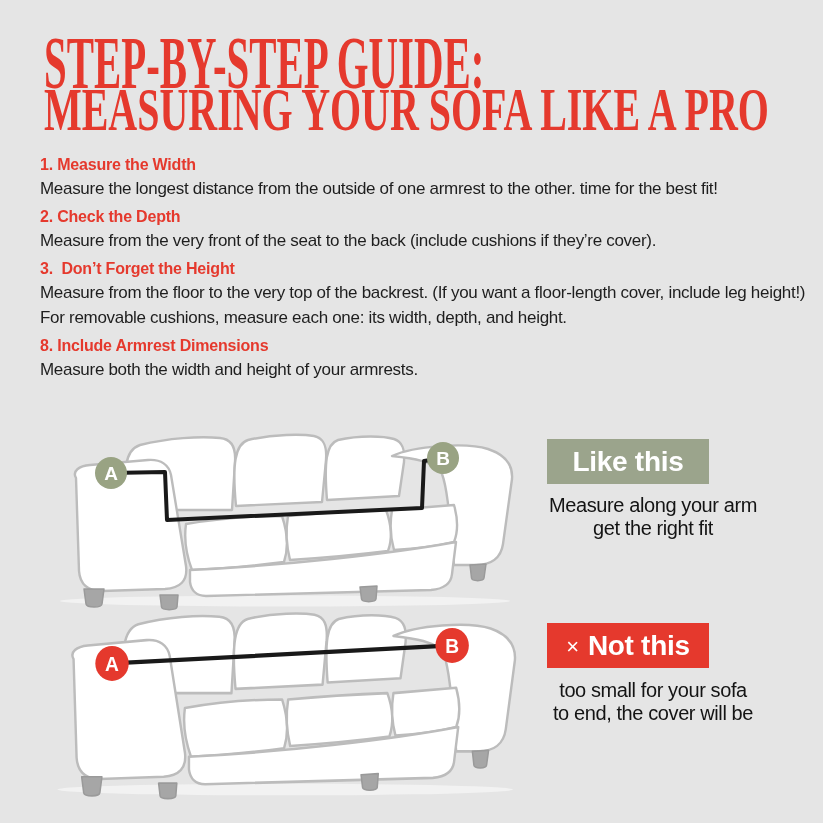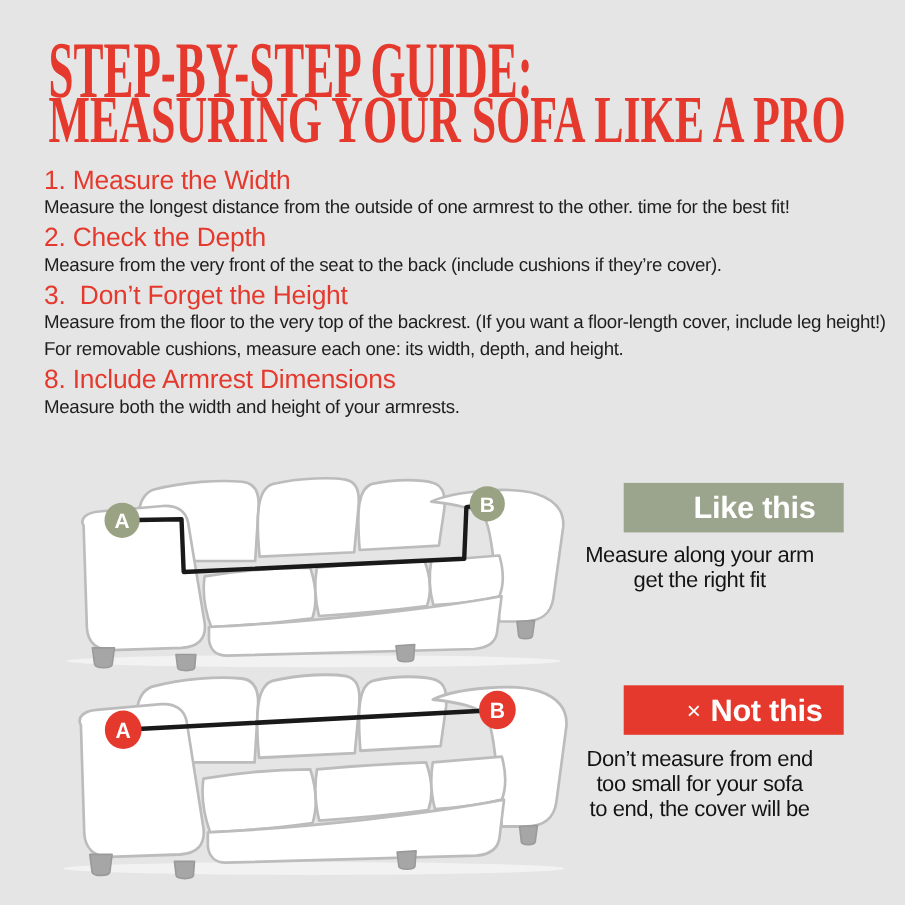--- a/index.html
+++ b/index.html
@@ -20,38 +20,38 @@
     position:absolute;left:44px;color:var(--red);
     font-family:"Liberation Serif",serif;font-weight:700;line-height:1;
     transform-origin:left top;white-space:nowrap;
   }
   .title-line.l1{top:27px;font-size:73px;transform:scaleX(0.56);}
   .title-line.l2{top:79px;font-size:61px;transform:scaleX(0.655);}
   
   .steps{position:absolute;left:40px;top:152px;width:770px;}
   .step{margin-bottom:6px;}
   .step-heading{
-    color:var(--red);font-weight:400;font-size:24px;line-height:25px;
+    color:var(--red);font-weight:700;font-size:16px;line-height:25px;
     margin-bottom:2px;letter-spacing:-0.2px;white-space:nowrap;
   }
   .step-body{
     color:var(--ink);font-size:17px;line-height:19px;
     letter-spacing:-0.3px;white-space:nowrap;
   }
   
   .badge{
-    position:absolute;left:567px;width:162px;height:45px;
+    position:absolute;left:547px;width:162px;height:45px;
     display:flex;align-items:center;justify-content:center;gap:9px;
-    color:#ffffff;font-weight:700;font-size:28px;letter-spacing:-0.3px;padding-left:38px;
+    color:#ffffff;font-weight:700;font-size:28px;letter-spacing:-0.3px;
   }
   .badge.good{top:439px;background:var(--sage);}
   .badge.bad{top:623px;background:var(--red);}
   .badge .x-glyph{font-weight:400;font-size:22px;line-height:1;position:relative;top:1px;}
   .example-desc{
-    position:absolute;left:505px;width:262px;text-align:center;
+    position:absolute;left:522px;width:262px;text-align:center;
     font-size:20px;line-height:23px;letter-spacing:-0.4px;color:#141414;
   }
   .example-desc.good{top:494px;}
   .example-desc.bad{top:679px;}
   
   svg{overflow:visible;display:block;}
   .sofa-svg{position:absolute;}
   .sofa-svg.top{left:30px;top:424px;width:490px;height:185px;}
   .sofa-svg.bottom{left:27px;top:602px;width:496px;height:196px;}
   .measure-line{fill:none;stroke:#191919;stroke-width:4;stroke-linejoin:round;stroke-linecap:round;}
@@ -152,18 +152,17 @@
   <div class="example-desc good">
     <div>Measure along your arm</div>
     <div>get the right fit</div>
   </div>
 
   <div class="badge bad">
     <span class="x-glyph">×</span>
     <span>Not this</span>
   </div>
   <div class="example-desc bad">
-    <div>Don’t measure from end</div>
     <div>too small for your sofa</div>
     <div>to end, the cover will be</div>
   </div>
 
 </div>
 
 </body></html>

